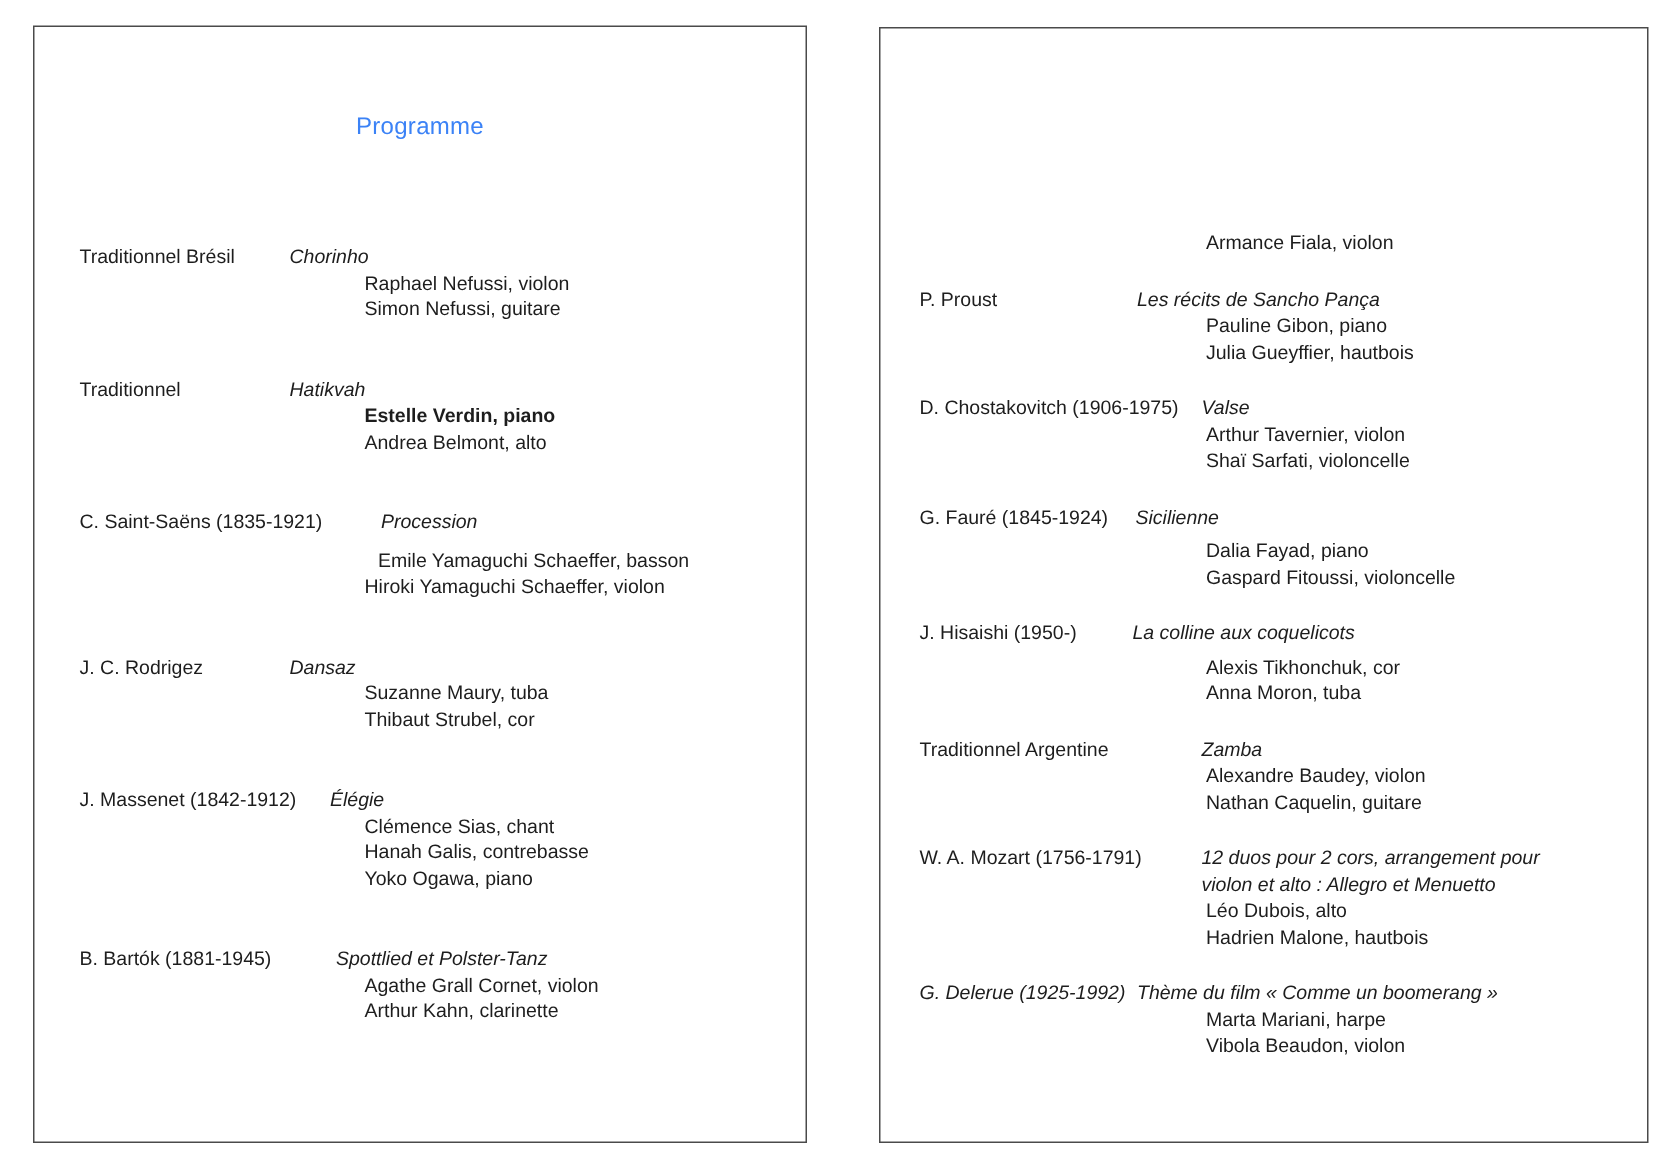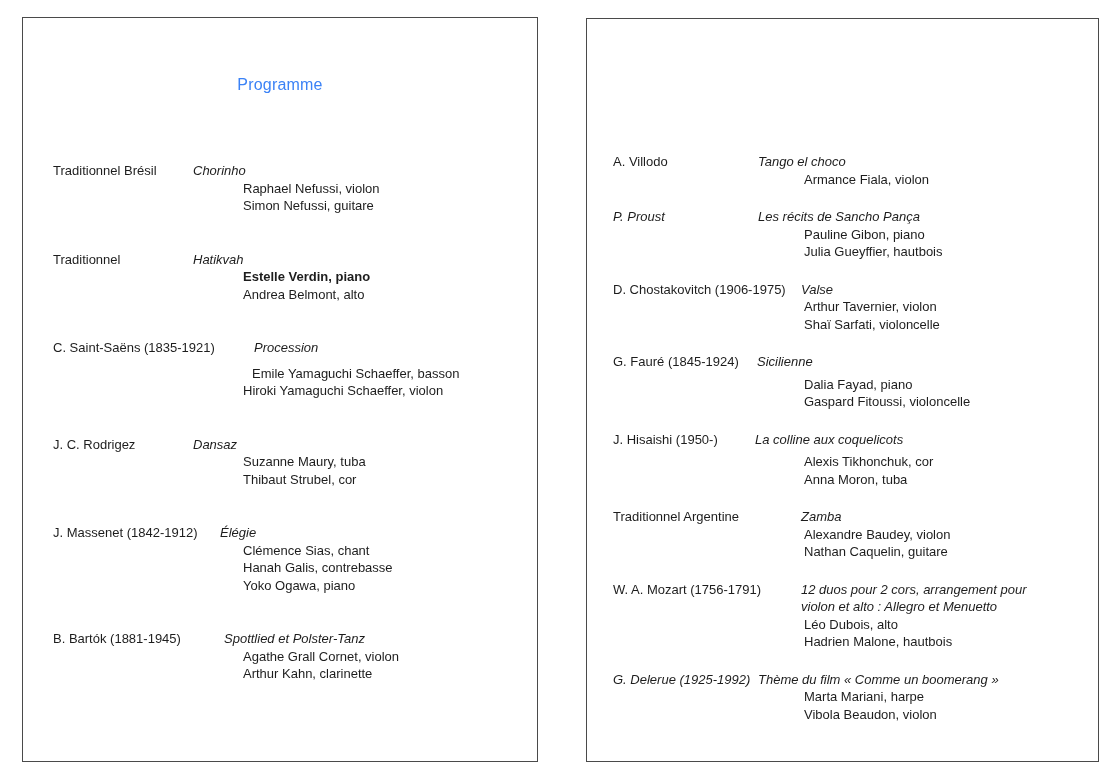--- a/index.html
+++ b/index.html
@@ -130,30 +130,26 @@
           <div class="line">
             <span class="performer" style="left: 220px;">Arthur Kahn, clarinette</span>
           </div>
         </div>
       </div>
   </section>
   <section class="page page-right">
     <div class="entries entries-right">
         <div class="entry">
           <div class="line">
-            <span class="composer" style="left: 26px;">A. Villodo</span>
-            <span class="piece-title" style="left: 171px;">Tango el choco</span>
-          </div>
-          <div class="line">
             <span class="performer" style="left: 217px;">Armance Fiala, violon</span>
           </div>
         </div>
         <div class="entry">
           <div class="line">
-            <span class="composer" style="left: 26px; font-style: italic;">P. Proust</span>
+            <span class="composer" style="left: 26px;">P. Proust</span>
             <span class="piece-title" style="left: 171px;">Les récits de Sancho Pança</span>
           </div>
           <div class="line">
             <span class="performer" style="left: 217px;">Pauline Gibon, piano</span>
           </div>
           <div class="line">
             <span class="performer" style="left: 217px;">Julia Gueyffier, hautbois</span>
           </div>
         </div>
         <div class="entry">

